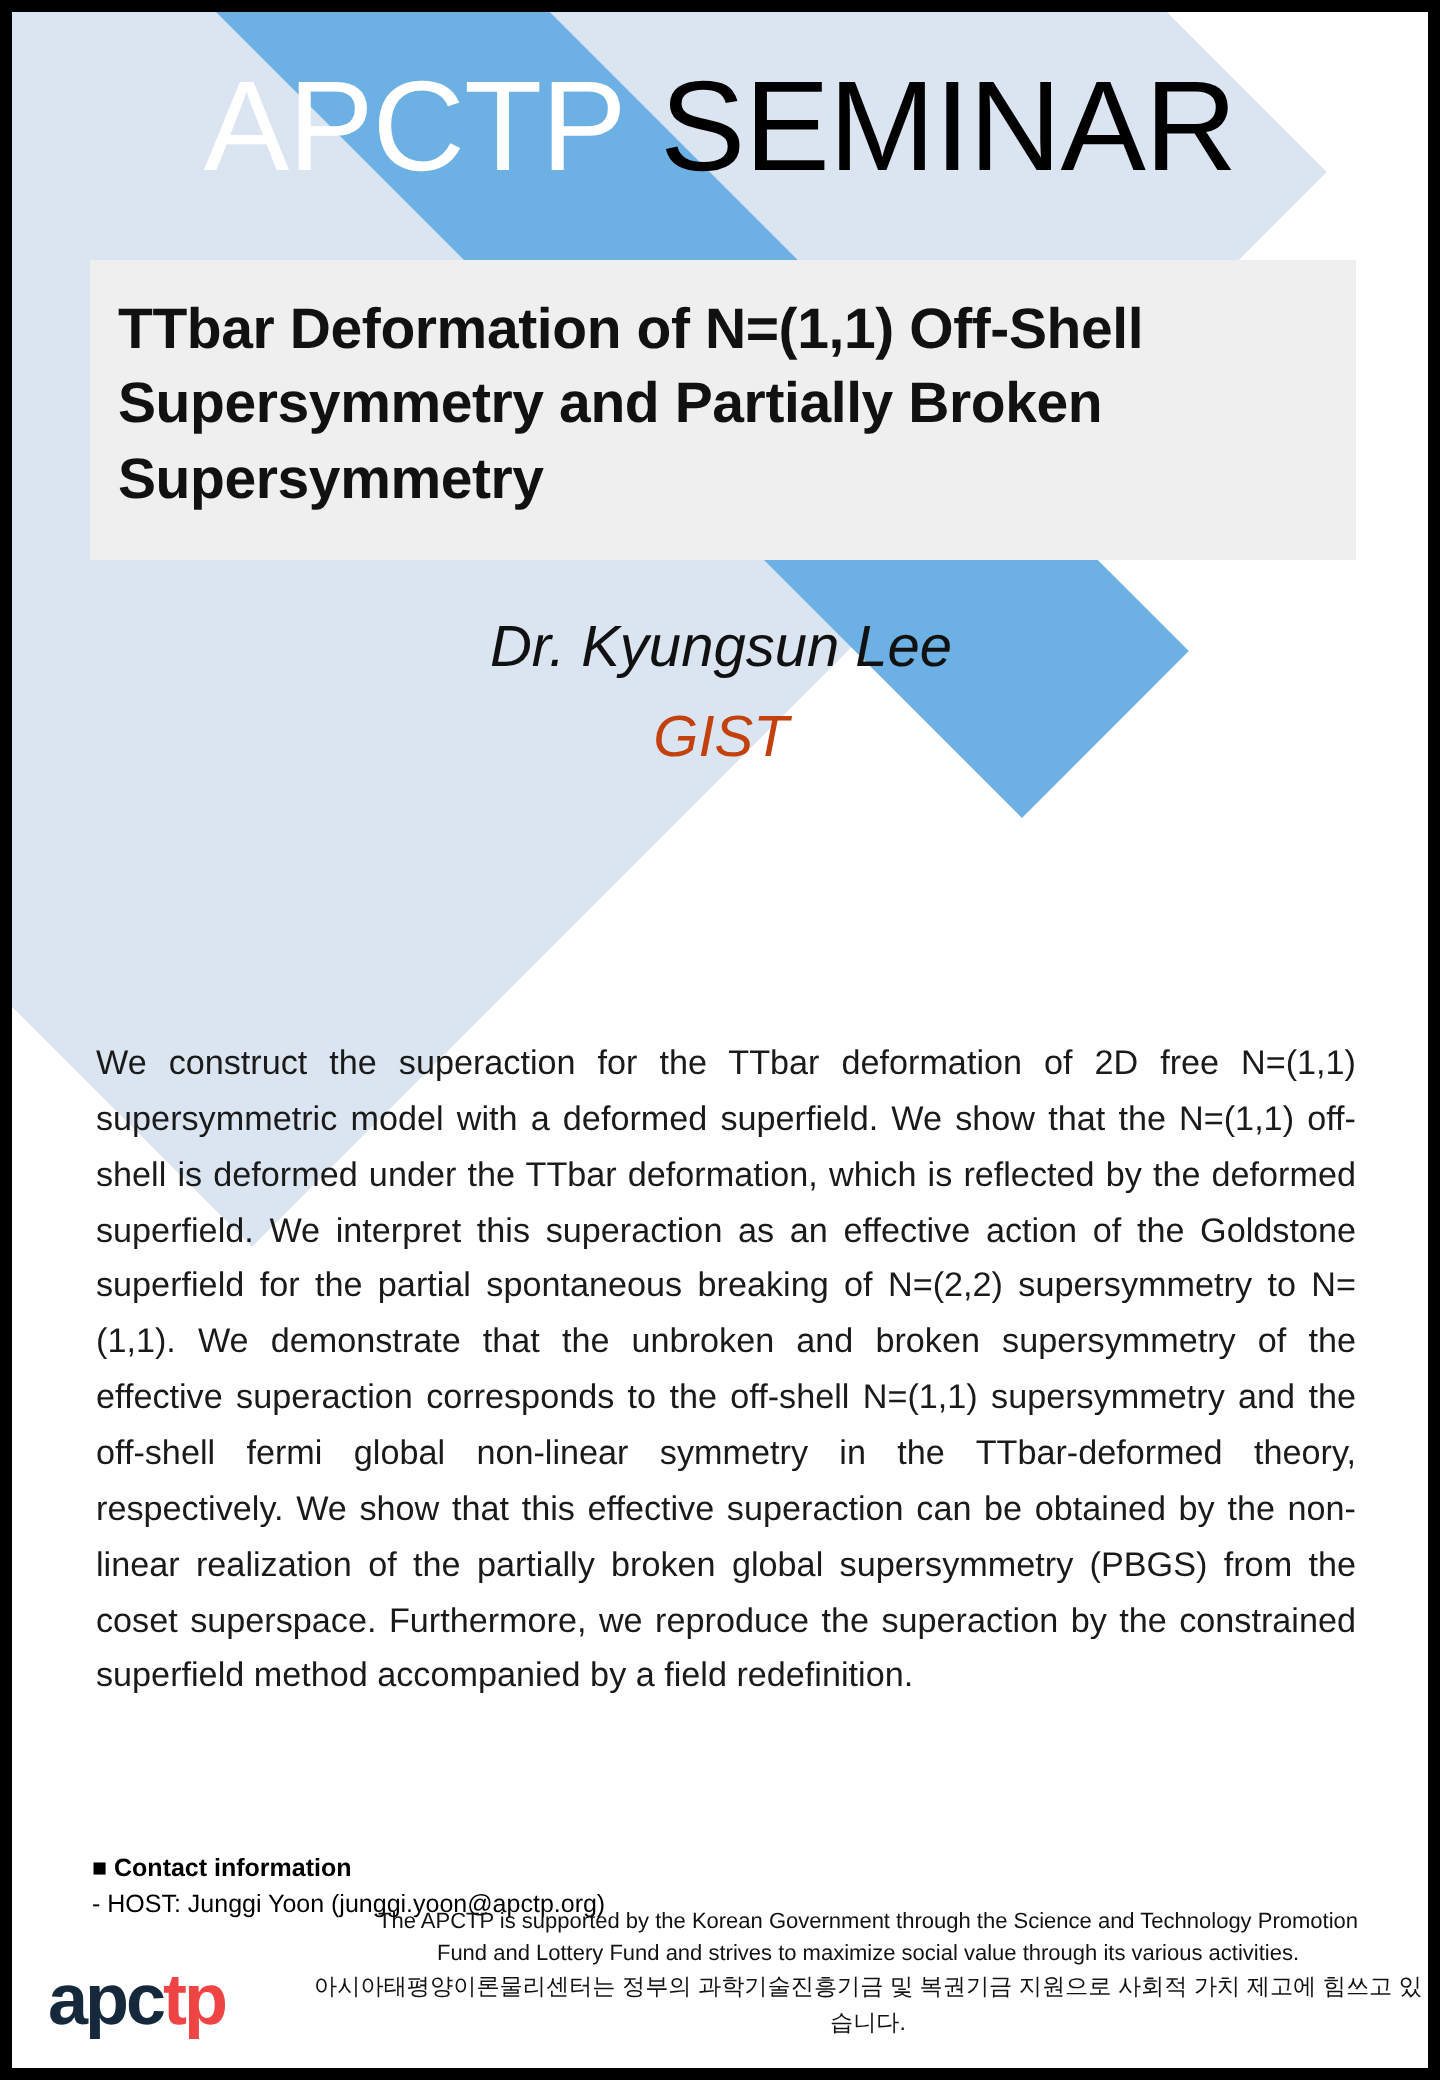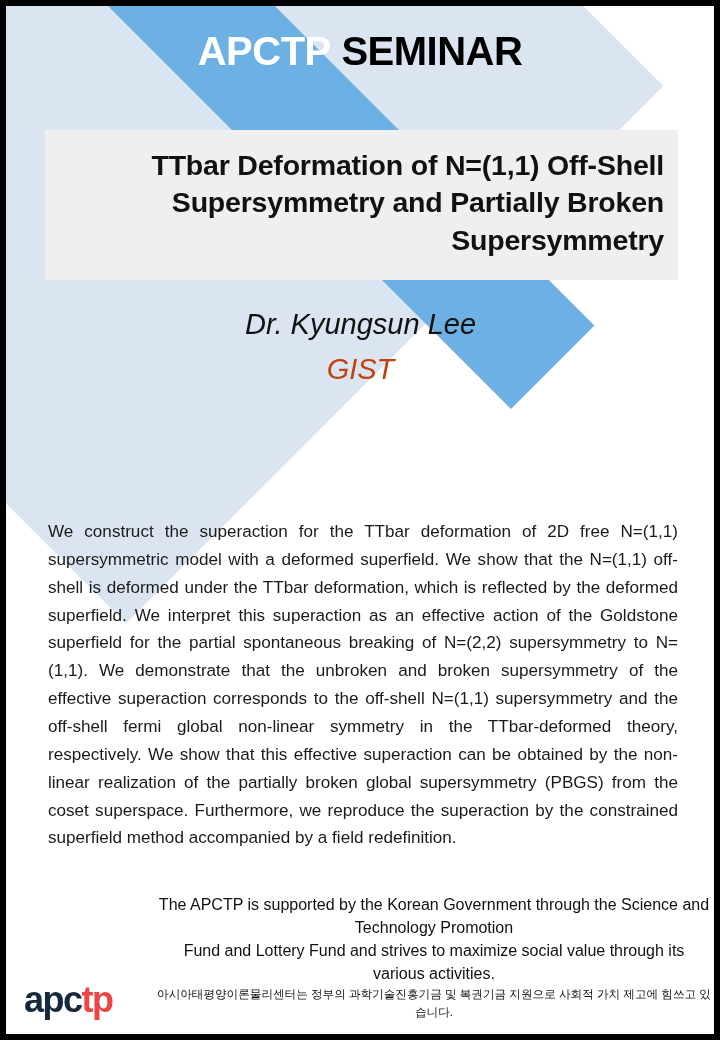--- a/index.html
+++ b/index.html
@@ -52,22 +52,22 @@
 
   
   .header {
     position: absolute;
     left: 0; top: 24px;
     width: 708px;
     text-align: center;
     z-index: 5;
   }
   .header-line {
-    font-size: 40px;
-    font-weight: bold;
+    font-size: 64px;
+    font-weight: normal;
     letter-spacing: -0.5px;
     line-height: 1.05;
     white-space: nowrap;
   }
   .hdr-apctp { color: #ffffff; }
   .hdr-seminar { color: #000000; }
 
   
   .title-band {
     position: absolute;
@@ -79,21 +79,21 @@
     display: flex;
     align-items: center;
     justify-content: center;
     padding: 10px 14px 14px;
   }
   .title-text {
     font-size: 28.5px;
     font-weight: bold;
     color: #111111;
     line-height: 1.32;
-    text-align: right;
+    text-align: left;
     letter-spacing: -0.2px;
   }
 
   
   .speaker-block {
     position: absolute;
     left: 0; top: 296px;
     width: 709px;
     text-align: center;
     z-index: 5;
@@ -172,21 +172,21 @@
 
   
   .footer {
     position: absolute;
     left: 150px; bottom: 14px;
     width: 556px;
     text-align: center;
     z-index: 7;
   }
   .footer-en {
-    font-size: 16px;
+    font-size: 11px;
     color: #111111;
     line-height: 1.42;
   }
   .footer-kr {
     font-size: 11.6px;
     color: #111111;
     line-height: 1.5;
     font-weight: 500;
   }
 </style>
@@ -208,20 +208,24 @@
     </div>
 
     <div class="speaker-block">
       <div class="speaker-name">Dr. Kyungsun Lee</div>
       <div class="speaker-affil">GIST</div>
     </div>
 
 
     <div class="abstract">We construct the superaction for the TTbar deformation of 2D free N=(1,1) supersymmetric model with a deformed superfield. We show that the N=(1,1) off-shell is deformed under the TTbar deformation, which is reflected by the deformed superfield. We interpret this superaction as an effective action of the Goldstone superfield for the partial spontaneous breaking of N=(2,2) supersymmetry to N=(1,1). We demonstrate that the unbroken and broken supersymmetry of the effective superaction corresponds to the off-shell N=(1,1) supersymmetry and the off-shell fermi global non-linear symmetry in the TTbar-deformed theory, respectively. We show that this effective superaction can be obtained by the non-linear realization of the partially broken global supersymmetry (PBGS) from the coset superspace. Furthermore, we reproduce the superaction by the constrained superfield method accompanied by a field redefinition.</div>
 
+    <div class="contact">
+      <div class="contact-heading">■ Contact information</div>
+      <div class="contact-host">- HOST: Junggi Yoon (junggi.yoon@apctp.org)</div>
+    </div>
 
     <div class="logo"><span class="logo-dark">apc</span><span class="logo-light">tp</span></div>
 
     <div class="footer">
       <div class="footer-en">The APCTP  is supported by the Korean Government through the Science and Technology Promotion</div>
       <div class="footer-en">Fund and Lottery Fund  and strives to maximize  social value through its various activities.</div>
       <div class="footer-kr">아시아태평양이론물리센터는 정부의 과학기술진흥기금 및 복권기금 지원으로 사회적 가치 제고에 힘쓰고 있습니다.</div>
     </div>
 
   </div>

